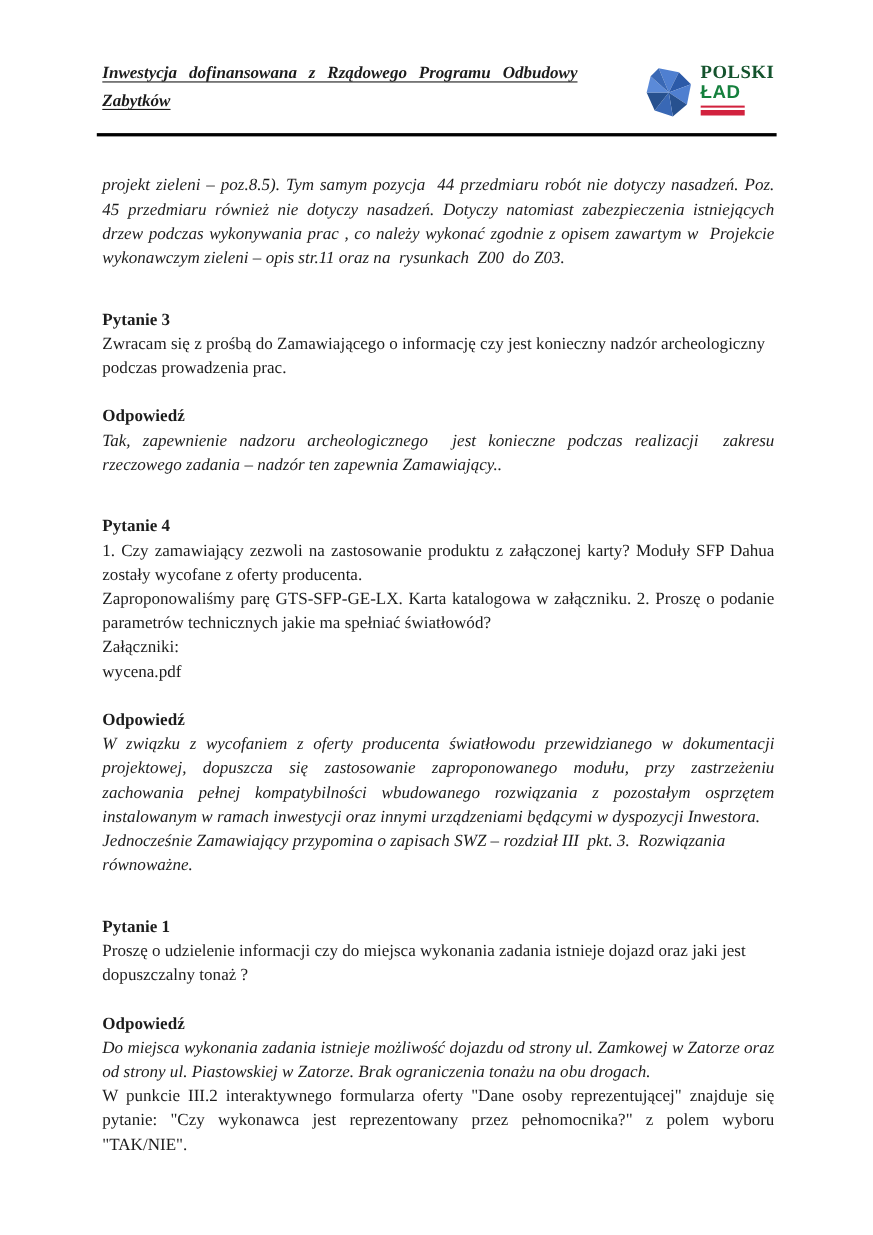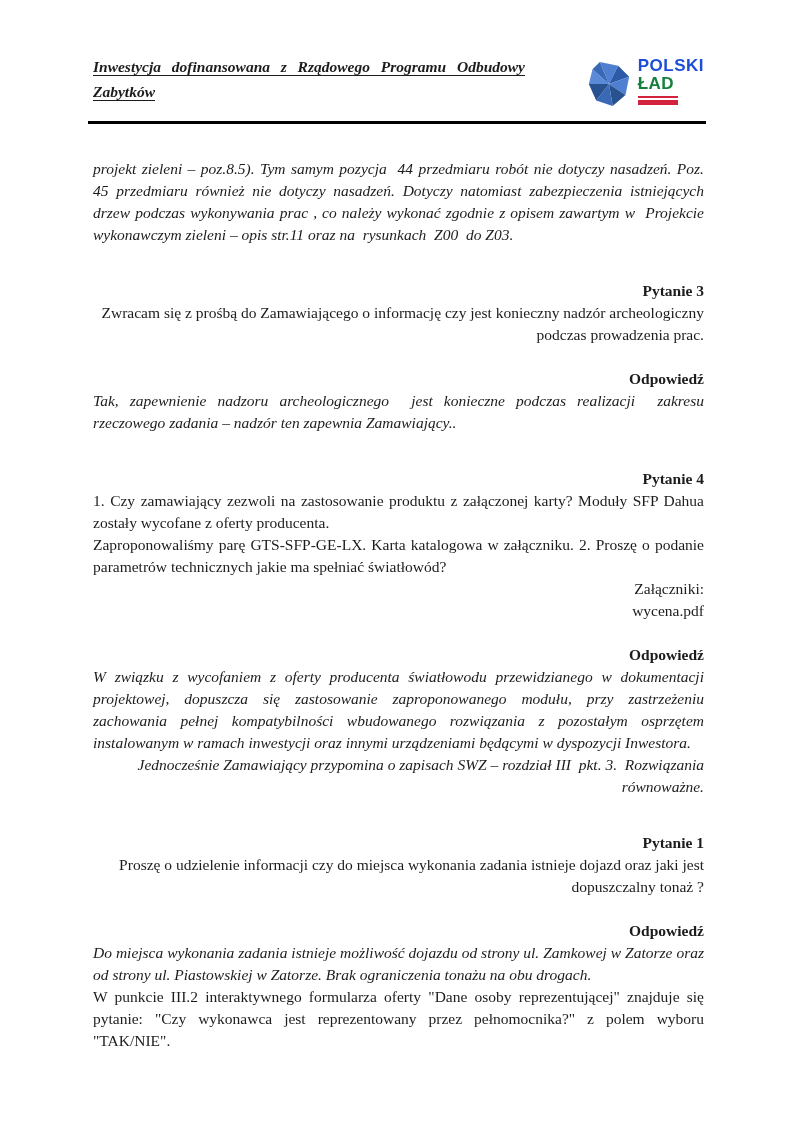--- a/index.html
+++ b/index.html
@@ -21,37 +21,37 @@
     text-align: justify;
     text-decoration: underline;
     text-underline-offset: 3px;
     text-decoration-thickness: 1px;
   }
   .logos { display: flex; align-items: flex-start; gap: 22px; padding-top: 2px; }
 
   .pl-logo { display: flex; align-items: flex-start; gap: 7px; }
   .pl-shield { width: 44px; height: 50px; margin-top: 3px; }
   .pl-text { display: flex; flex-direction: column; font-family: "Liberation Sans", sans-serif; }
-  .pl-line1 { font-size: 17px; font-weight: 600; color: #1d4ed8; letter-spacing: .5px; line-height: 19px; }
+  .pl-line1 { font-size: 17px; font-weight: 600; color: #14532d; letter-spacing: .5px; line-height: 19px; font-family: Liberation Serif, serif; }
   .pl-line2 { font-size: 17px; font-weight: 800; color: #15803d; letter-spacing: .5px; line-height: 18px; }
   .pl-flag { width: 40px; margin-top: 3px; }
   .pl-flag .bar1 { height: 2px; background: #d2223e; }
   .pl-flag .gap  { height: 2px; background: #ffffff; }
   .pl-flag .bar2 { height: 5px; background: #d2223e; }
 
   .bgk-logo { position: relative; width: 82px; font-family: "Liberation Sans", sans-serif; }
   .bgk-abbr { font-size: 27px; line-height: 27px; color: #8a8d91; letter-spacing: 1px; margin-top: 16px; }
   .bgk-square { position: absolute; top: 0; right: 4px; width: 17px; height: 17px; border: 4px solid #c32032; background: #fff; }
   .bgk-sub { position: relative; margin-top: 2px; font-size: 6.5px; line-height: 8px; color: #8a8d91; letter-spacing: .6px; }
   .bgk-bullet { position: absolute; left: -7px; bottom: -3px; width: 6px; height: 6px; background: #c32032; }
 
   .divider { margin-top: 12px; margin-left: -5px; width: 618px; height: 3px; background: #000; }
 
   
-  p, h3 { font-size: 15.5px; line-height: 22px; white-space: pre-wrap; text-align: right; }
+  p, h3 { font-size: 15.5px; line-height: 22px; white-space: pre-wrap; }
   .it { font-style: italic; }
   .just { text-align: justify; }
   .intro { margin-top: 34px; }
   h3.q-head { margin-top: 34px; font-weight: bold; font-size: 15.5px; }
   h3.a-head { margin-top: 22px; font-weight: bold; font-size: 15.5px; }
 </style>
 </head>
 <body>
 
 <div class="page">

